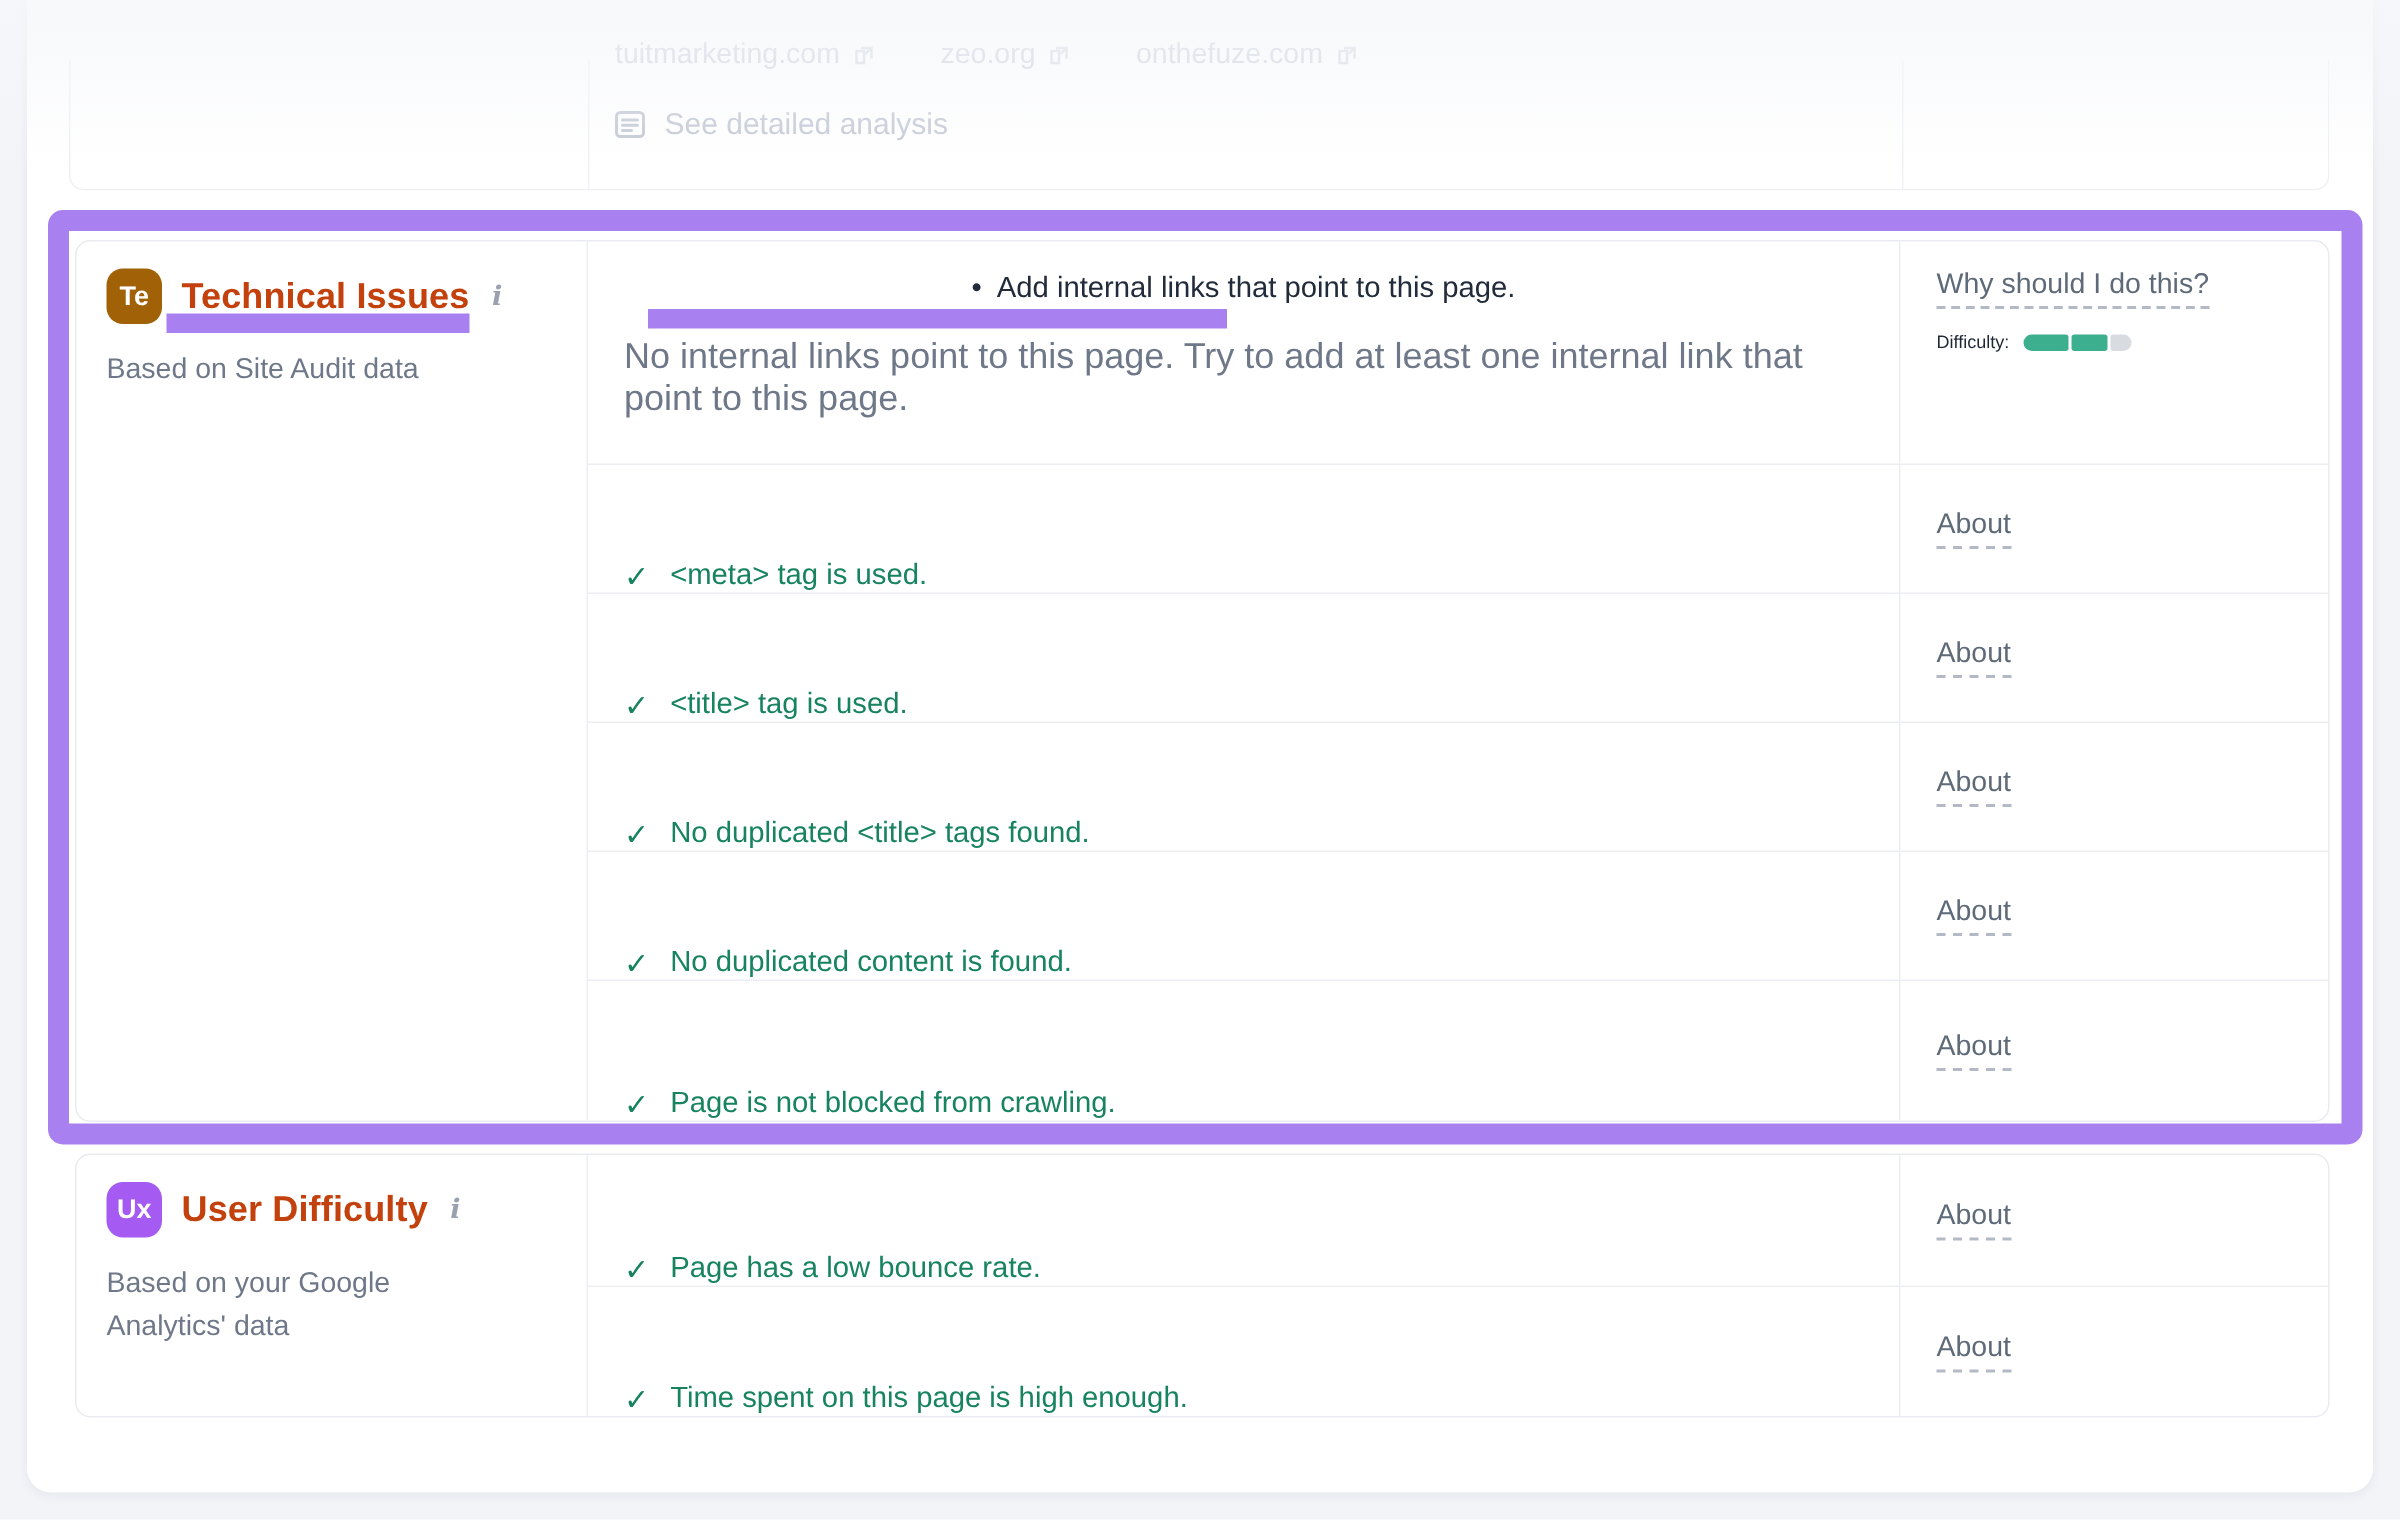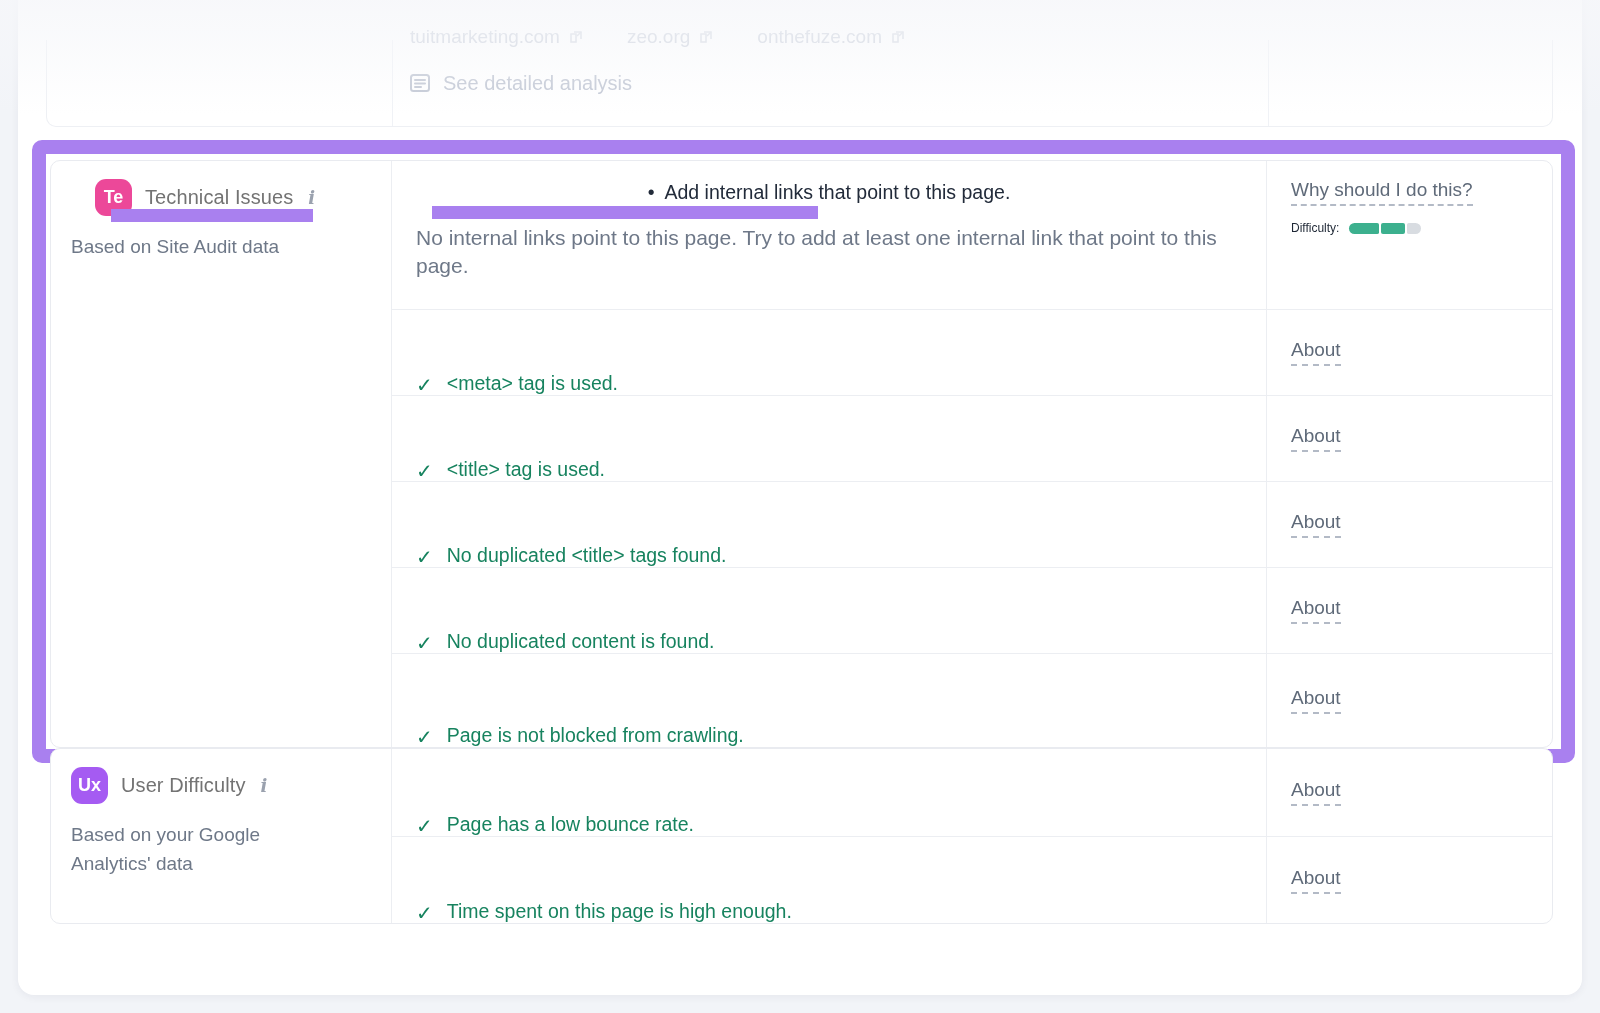--- a/index.html
+++ b/index.html
@@ -46,52 +46,52 @@
     border:14px solid #a980ef; border-radius:10px; z-index:4;
   }
 
   
   .card {
     position:absolute; left:50px; width:1503px;
     background:#fff; border:1px solid #e9ebf0; border-radius:10px;
     display:flex; z-index:5; overflow:hidden;
   }
   .card.technical { top:160px; height:588px; }
-  .card.ux { top:748px; height:176px; }
+  .card.ux { top:769px; height:176px; }
 
   .left-col { width:341px; border-right:1px solid #eceef2; position:relative; padding:18px 20px; flex:none; }
   .head-line { display:flex; align-items:center; gap:13px; }
   .badge {
     width:37px; height:37px; border-radius:11px; flex:none;
     display:flex; align-items:center; justify-content:center;
     color:#fff; font-size:18px; font-weight:700;
   }
-  .badge.te { background:#ec4899;margin-left:24px; }
+  .badge.te { background:#a16207; }
   .badge.ux { background:#a55bf2; }
-  .sec-title { font-size:20px; font-weight:400; color:#737373; letter-spacing:.1px; }
+  .sec-title { font-size:24px; font-weight:700; color:#c2410c; letter-spacing:.1px; }
   .info-icon {
     font-family:"DejaVu Serif",serif; font-style:italic; font-weight:600;
     font-size:18px; color:#9aa1ae; margin-left:2px; cursor:pointer;
   }
   .title-hl-bar { position:absolute; left:60px; top:48px; width:202px; height:13px; background:#a980ef; }
   .sec-sub { margin-top:16px; font-size:19px; color:#6e7888; line-height:29px; }
   .sec-sub.narrow { width:240px; }
 
   .rows { flex:1; display:flex; flex-direction:column; }
   .row { display:flex; border-bottom:1px solid #eceef2; }
   .row:last-child { border-bottom:none; flex:1; }
   .cell-side { width:286px; flex:none; border-left:1px solid #eceef2; display:flex; align-items:center; padding-left:24px; }
 
   
   .advice-row { height:149px; flex:none; }
   .advice-main { flex:1; padding:20px 24px 0 24px; }
   .advice-line { font-size:19.5px; font-weight:500; color:#222b3a;text-align:center; }
   .advice-line .marker { margin-right:10px; }
   .advice-bar { width:386px; height:13px; background:#a980ef; margin:2px 0 0 16px; }
-  .advice-desc { margin-top:5px; font-size:21px; color:#6e7888; line-height:28px; max-width:812px; }
+  .advice-desc { margin-top:5px; font-size:24px; color:#6e7888; line-height:28px; max-width:812px; }
   .advice-side { width:286px; flex:none; border-left:1px solid #eceef2; padding:18px 0 0 24px; display:block; }
   .dashed-link {
     display:inline-block; font-size:19px; color:#5f6a79; cursor:pointer;
     border-bottom:2px dashed #b3bac6; padding-bottom:3px;
   }
   .difficulty { margin-top:15px; display:flex; align-items:center; gap:10px; }
   .diff-label { font-size:12px; font-weight:500; color:#1e2735; }
   .diff-bar { display:flex; gap:2px; align-items:center; }
   .diff-bar i { display:block; height:11px; }
   .diff-bar .s1 { width:30px; background:#3cb08e; border-radius:6px 2px 2px 6px; }

